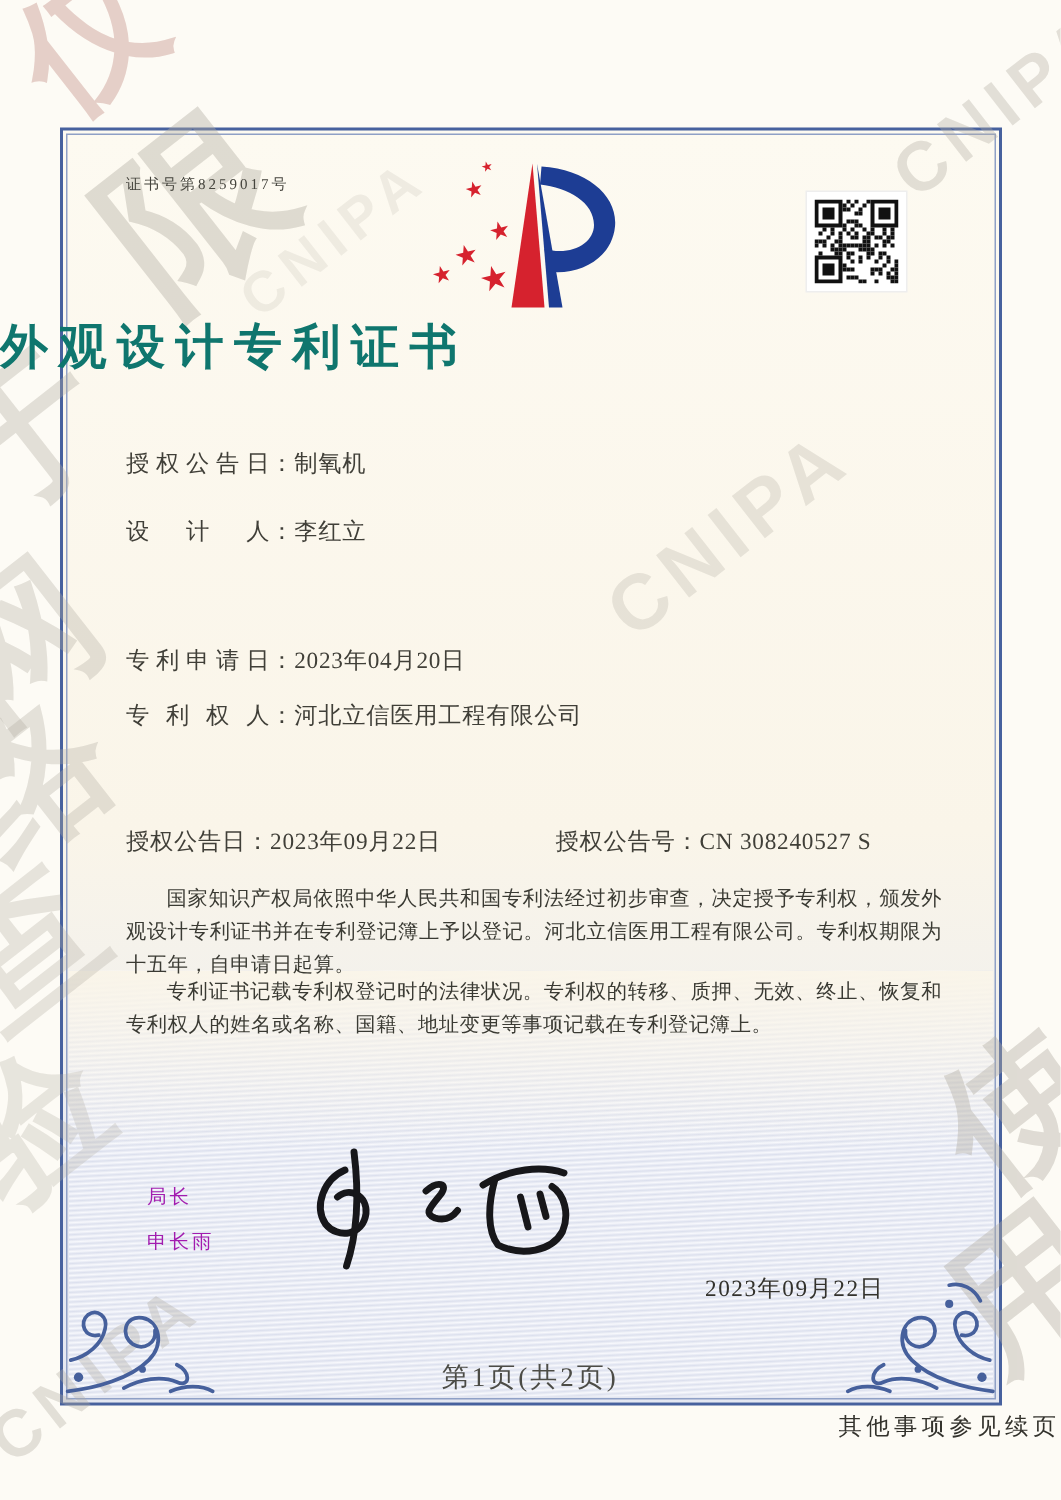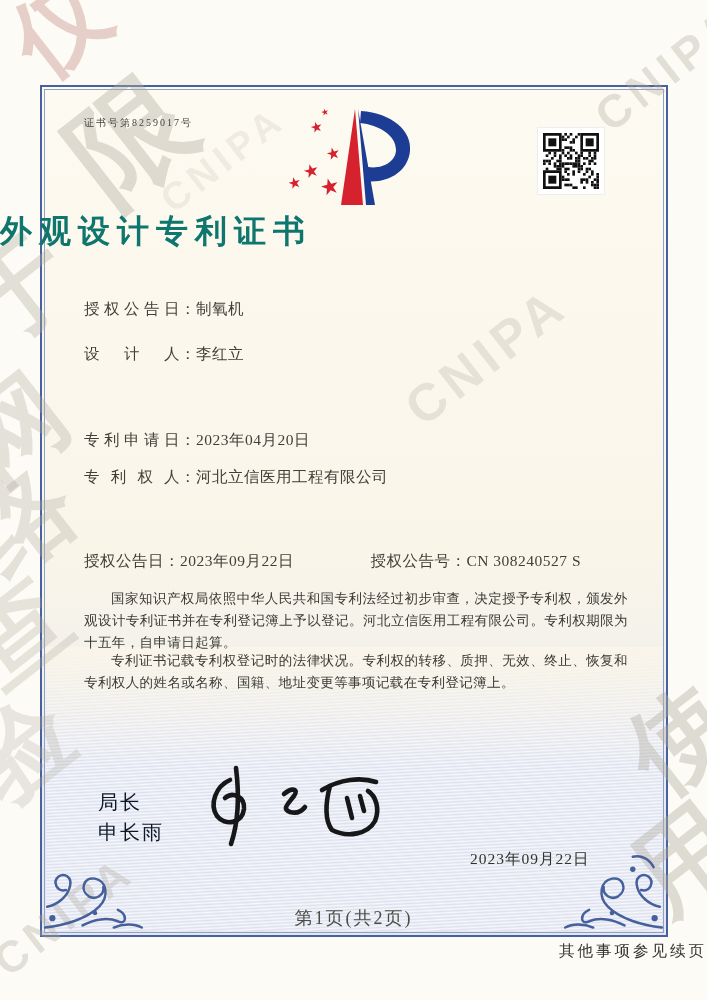--- a/index.html
+++ b/index.html
@@ -41,21 +41,21 @@
 
   .row{left:84px;right:60px;font-size:15.5px;color:#403f38;letter-spacing:.5px;white-space:nowrap;}
   .lbl{display:inline-block;width:6.2em;text-align:justify;text-align-last:justify;vertical-align:top;}
   .lbl-plain{display:inline-block;vertical-align:top;}
   .colon{display:inline-block;}
   .val{display:inline-block;}
 
   .para{left:84px;width:544px;font-size:13.5px;line-height:1.62;text-align:justify;
         text-indent:2em;color:#3a3a33;letter-spacing:.4px;}
 
-  .signer{left:98px;font-size:20px;color:#0f172a;letter-spacing:2px;}
+  .signer{left:98px;font-size:13px;color:#a21caf;letter-spacing:2px;}
   #sig-svg{left:196px;top:764px;}
   .issue-date{left:470px;top:849px;width:170px;font-size:15.5px;color:#33322c;letter-spacing:1px;}
   .page-info{left:0;right:0;top:906px;text-align:center;font-size:18px;color:#4c4c46;letter-spacing:2px;}
   .continuation{left:0;right:0;top:941px;text-align:right;font-size:15.5px;color:#33322c;letter-spacing:3px;}
 
   .flourish{position:absolute;z-index:4;width:104px;height:84px;}
   #fl-br{right:43px;bottom:70px;}
   #fl-bl{left:43px;bottom:70px;transform:scaleX(-1);}
 </style>
 </head>

